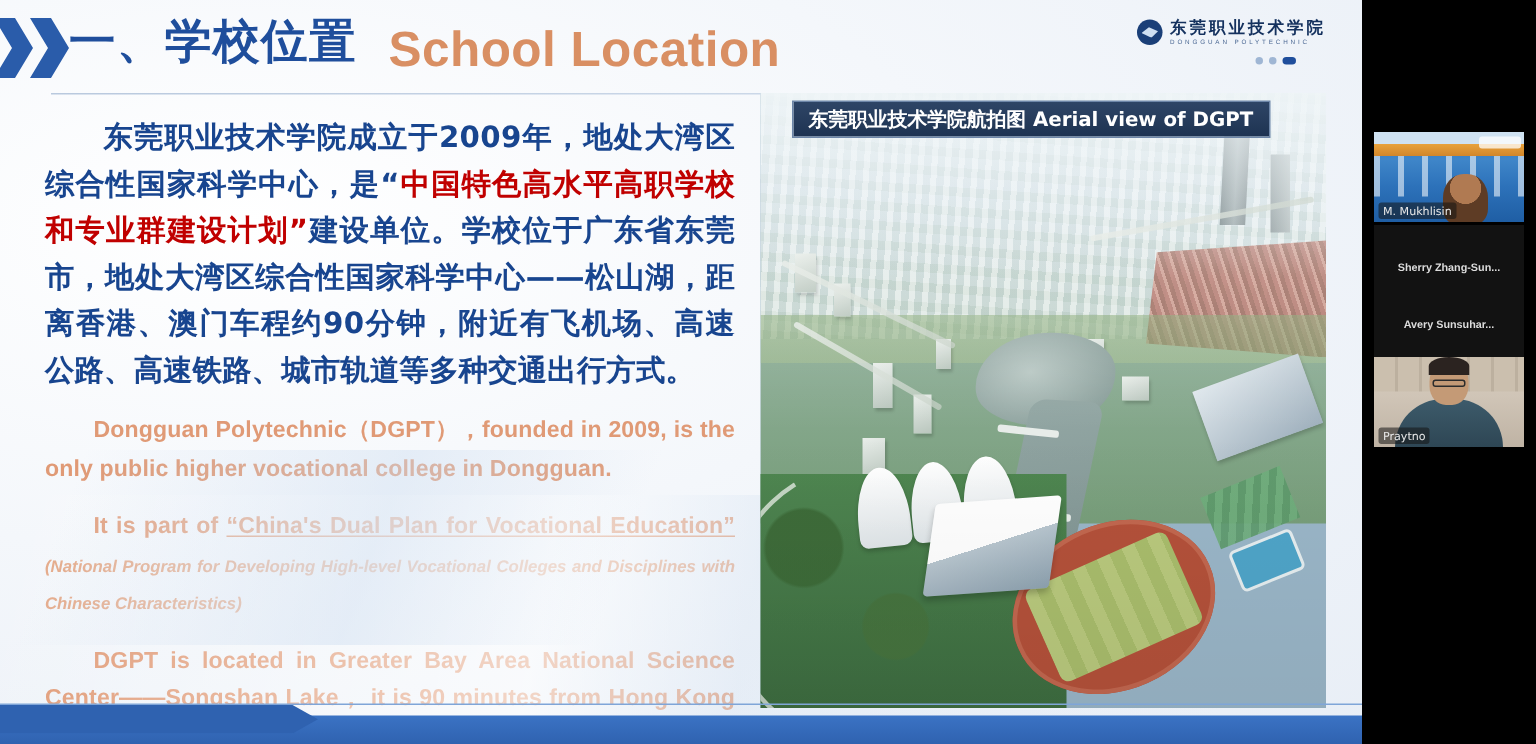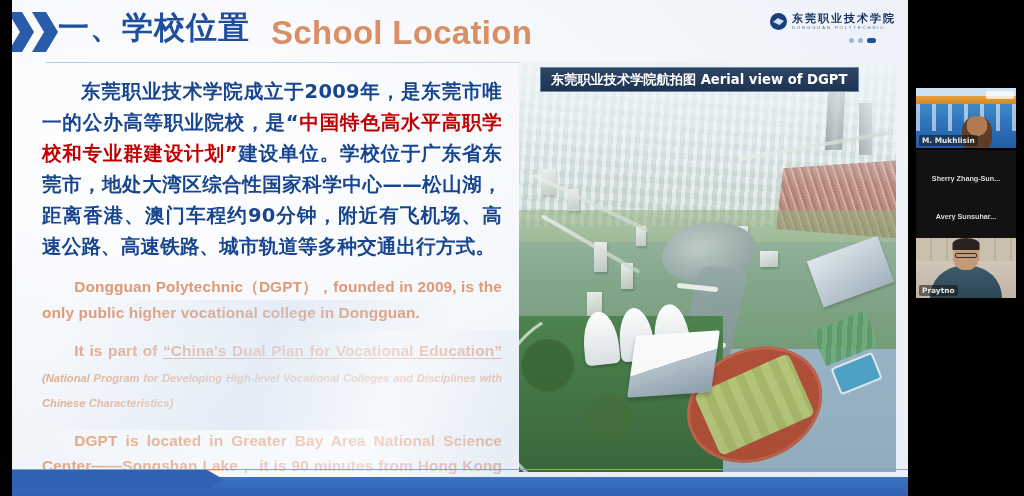--- a/index.html
+++ b/index.html
@@ -7,21 +7,20 @@
   body { font-family:"Liberation Sans", sans-serif; }
 
   .screen { position:relative; width:1024px; height:496px; background:#000; }
 
   
   .slide {
     position:absolute; left:0; top:0; width:908px; height:496px;
     background:
       radial-gradient(ellipse at 18% 30%, #ffffff 0%, #f4f7fb 45%, #e8eef6 100%);
     overflow:hidden;
-    margin-left:12px;
   }
   
   .slide-sheen {
     position:absolute; left:0; top:330px; width:908px; height:150px;
     background:linear-gradient(100deg, rgba(255,255,255,0) 0%, rgba(255,255,255,.85) 40%, rgba(216,228,242,.55) 55%, rgba(255,255,255,0) 90%);
     opacity:.7; pointer-events:none;
   }
   .slide-sheen2 {
     position:absolute; left:0; top:300px; width:520px; height:130px;
     background:linear-gradient(110deg, rgba(255,255,255,0) 10%, rgba(205,221,240,.45) 48%, rgba(255,255,255,0) 78%);
@@ -261,21 +260,21 @@
   }
   .footer-lip {
     position:absolute; left:0; bottom:26px; width:908px; height:1px; background:#7fa5d8;
   }
 
   
   .rail { position:absolute; left:908px; top:0; width:116px; height:496px; background:#000; }
   .tile { position:absolute; left:8px; width:100px; overflow:hidden; background:#0d0d0d; }
   .tile .nm {
     position:absolute; left:3px; bottom:2px; max-width:94px;
-    font-size:7.4px; color:#e8e8e8; font-weight:bold;
+    font-size:7.4px; color:#e8e8e8; font-weight:normal;
     background:rgba(20,20,20,.55); padding:1px 3px; border-radius:2px;
     white-space:nowrap; overflow:hidden; text-overflow:ellipsis;
     font-family:"DejaVu Sans","Liberation Sans",sans-serif;
     text-align:center;
   }
   .tile.audio-only { background:#121212; }
   .tile.audio-only .nm-center {
     position:absolute; left:0; right:0; top:50%; transform:translateY(-50%);
     text-align:center; font-size:7.2px; color:#dcdcdc; font-weight:bold;
     font-family:Liberation Sans, sans-serif;
@@ -352,21 +351,21 @@
       </div>
       <div class="logo-dots">
           <i></i>
           <i></i>
           <i></i>
         </div>
       <div class="hdr-rule"></div>
     </div>
 
     <div class="textcol">
-      <p class="cn"><span>东莞职业技术学院成立于2009年，是东莞市唯一的公办高等职业院校，是</span><span>“</span><span class="hl">中国特色高水平高职学校和专业群建设计划</span><span class="hl">”</span><span>建设单位。学校位于广东省东莞市，地处大湾区综合性国家科学中心——松山湖，距离香港、澳门车程约90分钟，附近有飞机场、高速公路、高速铁路、城市轨道等多种交通出行方式。</span></p>
+      <p class="cn"><span>东莞职业技术学院成立于2009年，地处大湾区综合性国家科学中心，是</span><span>“</span><span class="hl">中国特色高水平高职学校和专业群建设计划</span><span class="hl">”</span><span>建设单位。学校位于广东省东莞市，地处大湾区综合性国家科学中心——松山湖，距离香港、澳门车程约90分钟，附近有飞机场、高速公路、高速铁路、城市轨道等多种交通出行方式。</span></p>
 
       <p class="en p2">Dongguan Polytechnic（DGPT），founded in 2009, is the only public higher vocational college in Dongguan.</p>
 
       <p class="en p3"><span>It is part of </span><span class="en-underline">“China's Dual Plan for Vocational Education”</span> <span class="en-note">(National Program for Developing High-level Vocational Colleges and Disciplines with Chinese Characteristics)</span></p>
 
       <p class="en p3">DGPT is located in Greater Bay Area National Science Center——Songshan Lake，  it is 90 minutes from Hong Kong and Macao with convenient transport links.</p>
     </div>
 
     <div class="slide-sheen"></div>
     <div class="slide-sheen2"></div>

